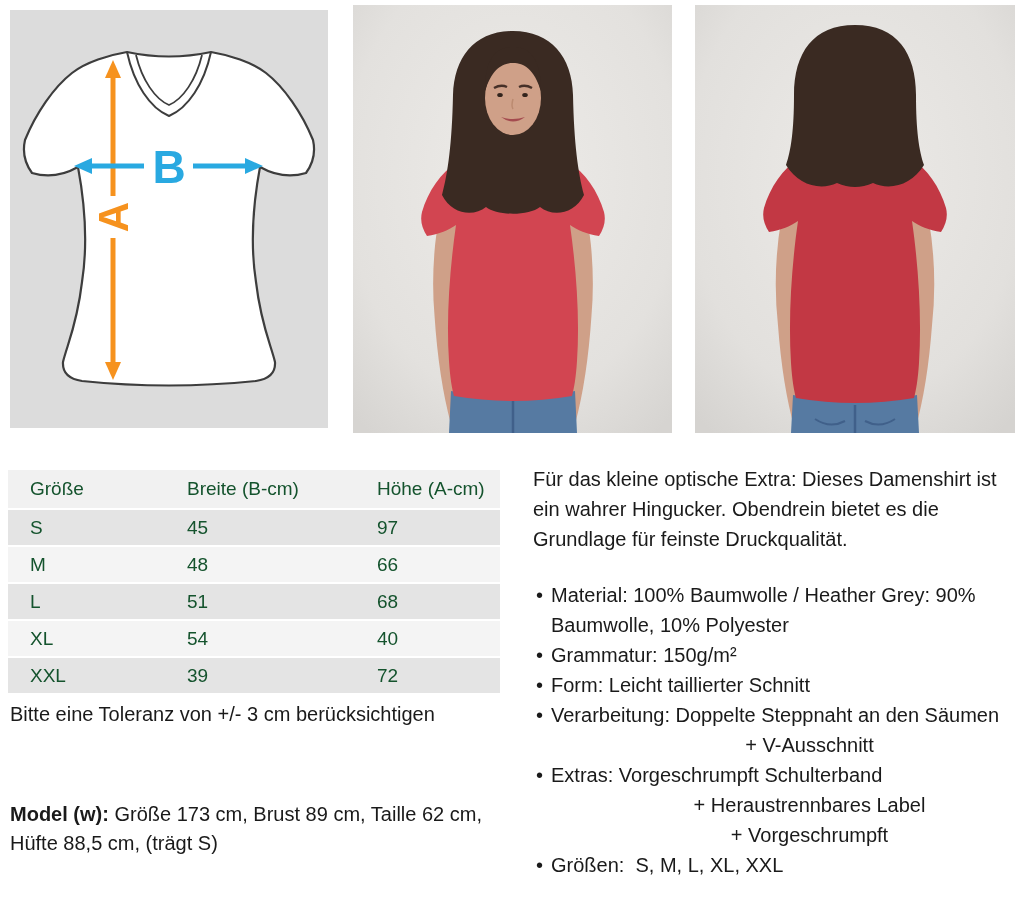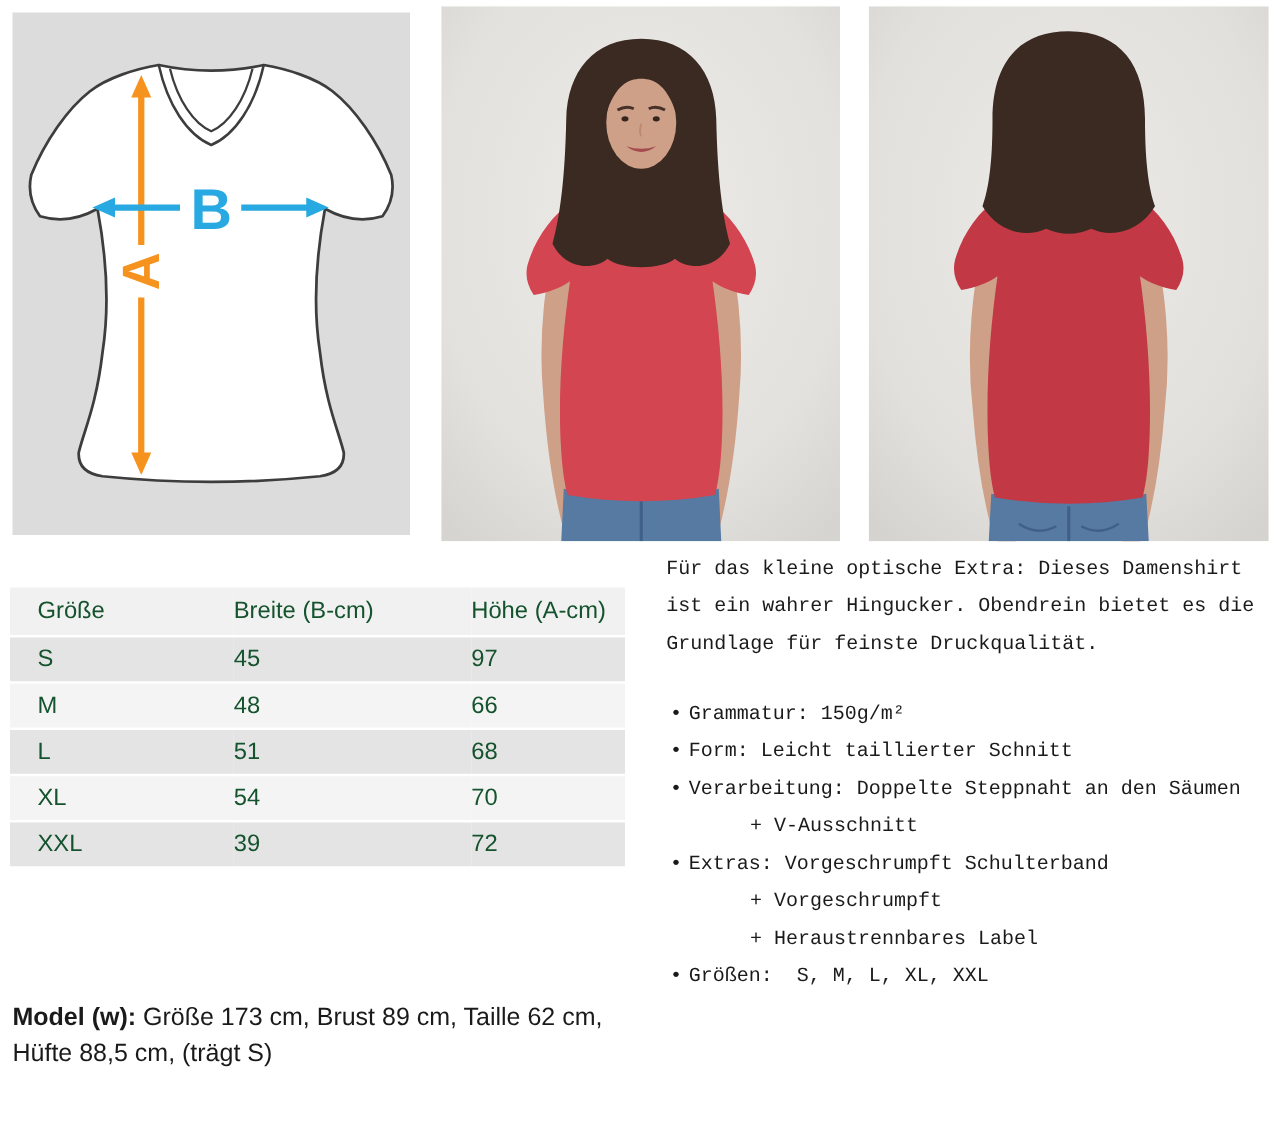--- a/index.html
+++ b/index.html
@@ -22,27 +22,27 @@
   table.size-table .c1{width:157px;padding-left:22px;}
   table.size-table .c2{width:190px;}
   table.size-table tr.odd td{background:#e4e4e4;}
   table.size-table tr.even td{background:#f4f4f4;}
 
   .tolerance-note{position:absolute;left:10px;top:703px;font-size:20px;}
   .model-info{position:absolute;left:10px;top:800px;width:482px;font-size:20px;line-height:29px;}
   .model-info .lbl{font-weight:bold;}
 
   
-  .description{position:absolute;left:533px;top:440px;width:486px;font-size:16px;line-height:30px;font-family:Liberation Mono, monospace;}
+  .description{position:absolute;left:533px;top:464px;width:486px;font-size:20px;line-height:30px;}
   .description p{margin:0 0 26px 0;}
   .description ul{margin:0;padding:0;list-style:none;}
   .description li{white-space:pre-wrap;}
   .description li.bullet{position:relative;padding-left:18px;}
   .description li.bullet::before{content:"\2022";position:absolute;left:3px;top:0;color:#1a1a1a;}
-  .description li.sub{padding-left:67px;}
+  .description li.sub{padding-left:67px;text-align:center;}
 </style>
 </head>
 <body>
 
 <div class="page">
 
   <div class="diagram-panel">
     <svg width="318" height="418" viewBox="0 0 318 418">
 
       <path d="M 117,42 C 99,45 76,52 62,63 C 44,77 26,103 15,130 Q 11,148 22,163 Q 45,170 68,157
@@ -164,40 +164,42 @@
         <td>66</td>
       </tr>
       <tr class="odd">
         <td class="c1">L</td>
         <td class="c2">51</td>
         <td>68</td>
       </tr>
       <tr class="even">
         <td class="c1">XL</td>
         <td class="c2">54</td>
-        <td>70</td>
+        <td>40</td>
       </tr>
       <tr class="odd">
         <td class="c1">XXL</td>
         <td class="c2">39</td>
         <td>72</td>
       </tr>
     </tbody>
   </table>
 
+  <div class="tolerance-note">Bitte eine Toleranz von +/- 3 cm berücksichtigen</div>
 
   <div class="model-info"><span class="lbl">Model (w):</span> <span>Größe 173 cm, Brust 89 cm, Taille 62 cm, Hüfte 88,5 cm, (trägt S)</span></div>
 
   <div class="description">
     <p>Für das kleine optische Extra: Dieses Damenshirt ist ein wahrer Hingucker. Obendrein bietet es die Grundlage für feinste Druckqualität.</p>
     <ul>
+      <li class="bullet">Material: 100% Baumwolle / Heather Grey: 90% Baumwolle, 10% Polyester</li>
       <li class="bullet">Grammatur: 150g/m²</li>
       <li class="bullet">Form: Leicht taillierter Schnitt</li>
       <li class="bullet">Verarbeitung: Doppelte Steppnaht an den Säumen</li>
       <li class="sub">+ V-Ausschnitt</li>
       <li class="bullet">Extras: Vorgeschrumpft Schulterband</li>
+      <li class="sub">+ Heraustrennbares Label</li>
       <li class="sub">+ Vorgeschrumpft</li>
-      <li class="sub">+ Heraustrennbares Label</li>
       <li class="bullet">Größen:  S, M, L, XL, XXL</li>
     </ul>
   </div>
 
 </div>
 
 </body></html>

